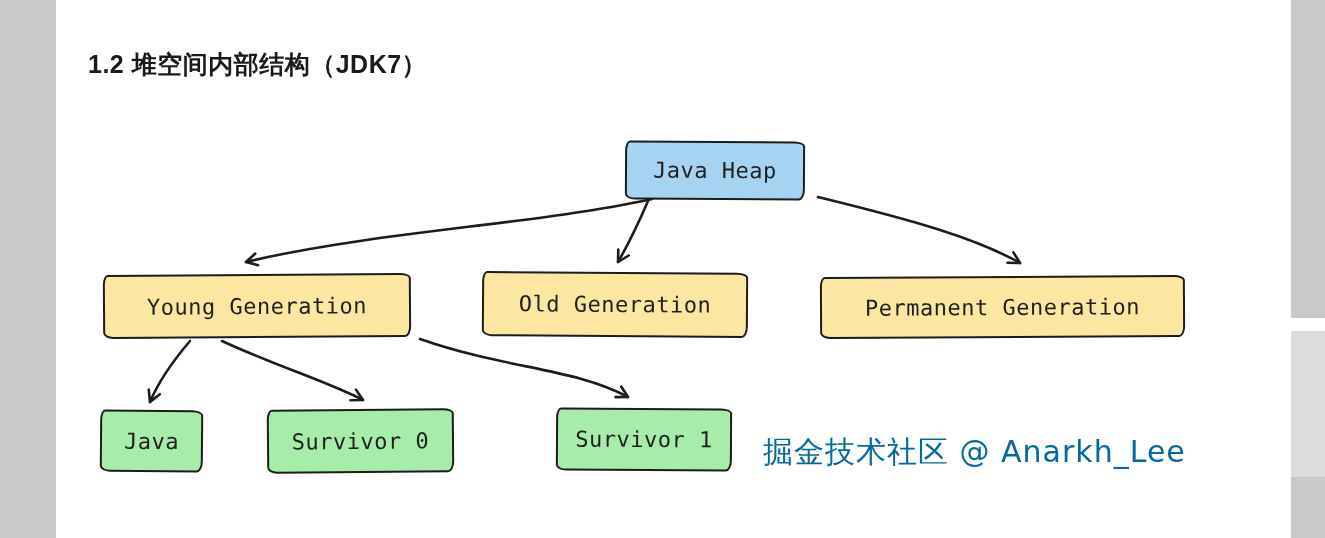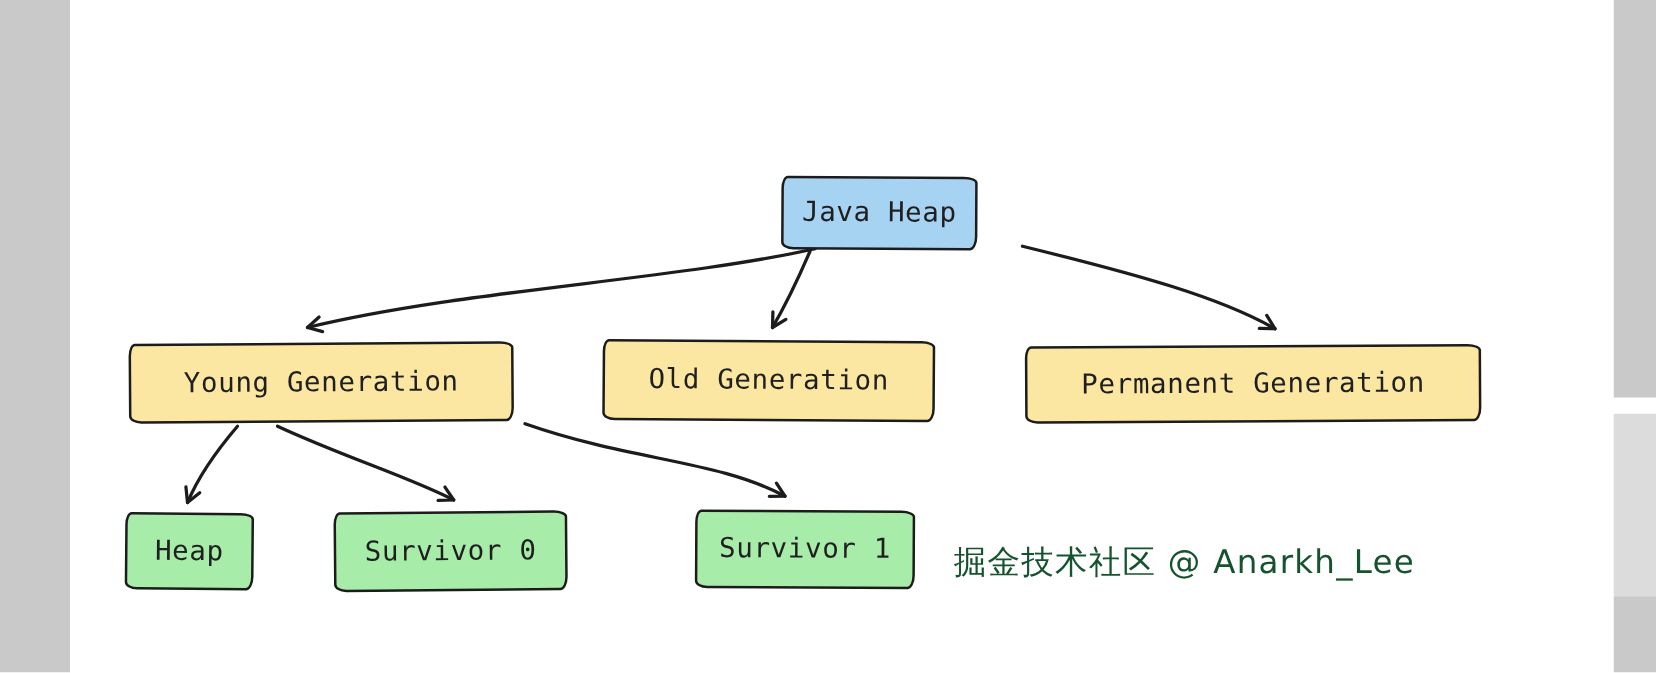--- a/index.html
+++ b/index.html
@@ -58,21 +58,21 @@
     justify-content: center;
     border: 2.6px solid #1c1c1c;
     border-radius: 5px 11px 6px 10px / 10px 5px 11px 6px;
     font-family: "DejaVu Sans Mono", monospace;
     font-size: 22px;
     color: #1f1f1f;
     letter-spacing: 0.5px;
     white-space: nowrap;
   }
   .node-java-heap {
-    left: 625px; top: 141px; width: 157px; height: 59px;
+    left: 625px; top: 141px; width: 180px; height: 59px;
     background: #a7d3f2;
     transform: rotate(0.3deg);
   }
   .node-young-generation {
     left: 103px; top: 274px; width: 308px; height: 64px;
     background: #fbe7a1;
     transform: rotate(-0.4deg);
   }
   .node-old-generation {
     left: 482px; top: 272px; width: 266px; height: 65px;
@@ -97,37 +97,38 @@
   .node-survivor-1 {
     left: 528px; top: 408px; width: 176px; height: 63px;
     background: #a8eca9;
     transform: rotate(0.3deg);
     margin-left: 28px;
   }
 
   .watermark {
     position: absolute;
     left: 763px; top: 432px;
-    font-size: 26px;
-    color: #14532d;
+    font-size: 30px;
+    color: #0369a1;
     letter-spacing: 1px;
     font-family: "DejaVu Sans", sans-serif;
     white-space: nowrap;
   }
 </style>
 </head>
 <body>
 
 <div class="stage">
 
   <div class="edge-left"></div>
   <div class="edge-right-top"></div>
   <div class="edge-right-panel"></div>
   <div class="edge-right-bottom"></div>
 
+  <h2 class="heading">1.2 堆空间内部结构（JDK7）</h2>
 
   <svg class="arrows" width="1325" height="538" viewBox="0 0 1325 538" xmlns="http://www.w3.org/2000/svg">
     <defs>
       <marker id="arrowhead" viewBox="0 0 20 20" refX="15" refY="10" markerWidth="20" markerHeight="20" markerUnits="userSpaceOnUse" orient="auto">
         <path d="M 4 4 L 15 10 L 4 16" fill="none" stroke="#1c1c1c" stroke-width="2.6" stroke-linecap="round" stroke-linejoin="round"></path>
       </marker>
     </defs>
     <path d="M 652 199 C 540 224, 370 232, 246 262" marker-end="url(#arrowhead)"></path>
     <path d="M 648 201 C 639 222, 629 243, 618 262" marker-end="url(#arrowhead)"></path>
     <path d="M 818 197 C 912 220, 976 238, 1020 263" marker-end="url(#arrowhead)"></path>
@@ -146,21 +147,21 @@
 
   <div class="node node-old-generation">
     <span>Old Generation</span>
   </div>
 
   <div class="node node-permanent-generation">
     <span>Permanent Generation</span>
   </div>
 
   <div class="node node-eden">
-    <span>Heap</span>
+    <span>Java</span>
   </div>
 
   <div class="node node-survivor-0">
     <span>Survivor 0</span>
   </div>
 
   <div class="node node-survivor-1">
     <span>Survivor 1</span>
   </div>
 

